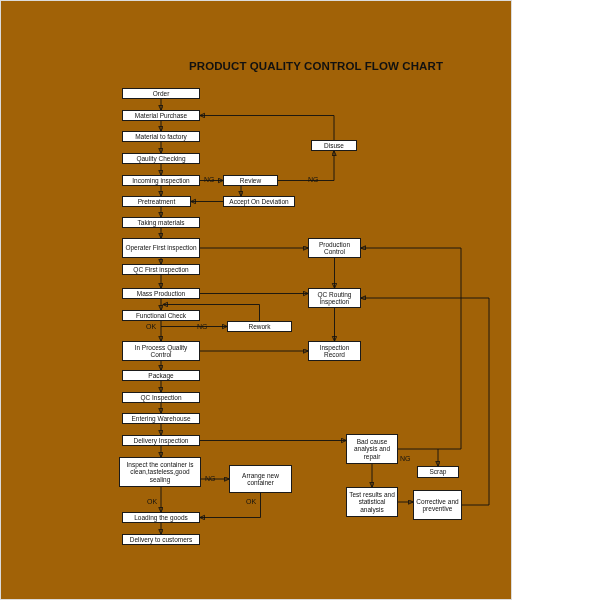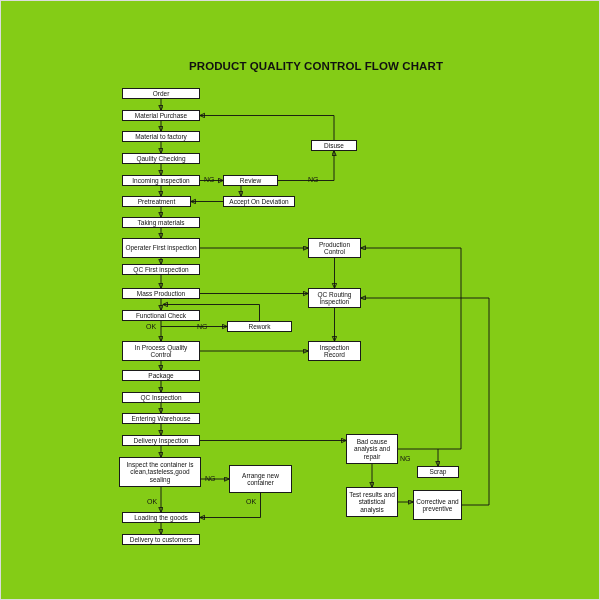--- a/index.html
+++ b/index.html
@@ -1,17 +1,17 @@
 <!DOCTYPE html>
 <html><head>
 <meta charset="utf-8">
 <style>
   * { margin:0; padding:0; box-sizing:border-box; }
   html,body { background:#ffffff; font-family:"Liberation Sans", sans-serif; }
-  .canvas { position:relative; width:600px; height:600px; background:#84cc16; border:1px solid #dcdcdc; overflow:hidden; }
+  .canvas { position:relative; width:512px; height:600px; background:#a16207; border:1px solid #dcdcdc; overflow:hidden; }
   .wires { position:absolute; left:0; top:0; }
   .wires path { stroke:#111111; stroke-width:0.9; fill:none; }
   .title { position:absolute; top:59px; left:15px; width:600px; text-align:center; font-size:11.5px; font-weight:bold; color:#111111; letter-spacing:0.1px; }
   .node { position:absolute; background:#ffffff; border:1px solid #1a1a1a; display:flex; align-items:center; justify-content:center; text-align:center; font-size:6.5px; line-height:1.12; color:#111111; padding:0 1px; }
   .elabel { position:absolute; font-size:7px; color:#111111; }
 </style>
 </head>
 <body>
 
 <div class="canvas">

